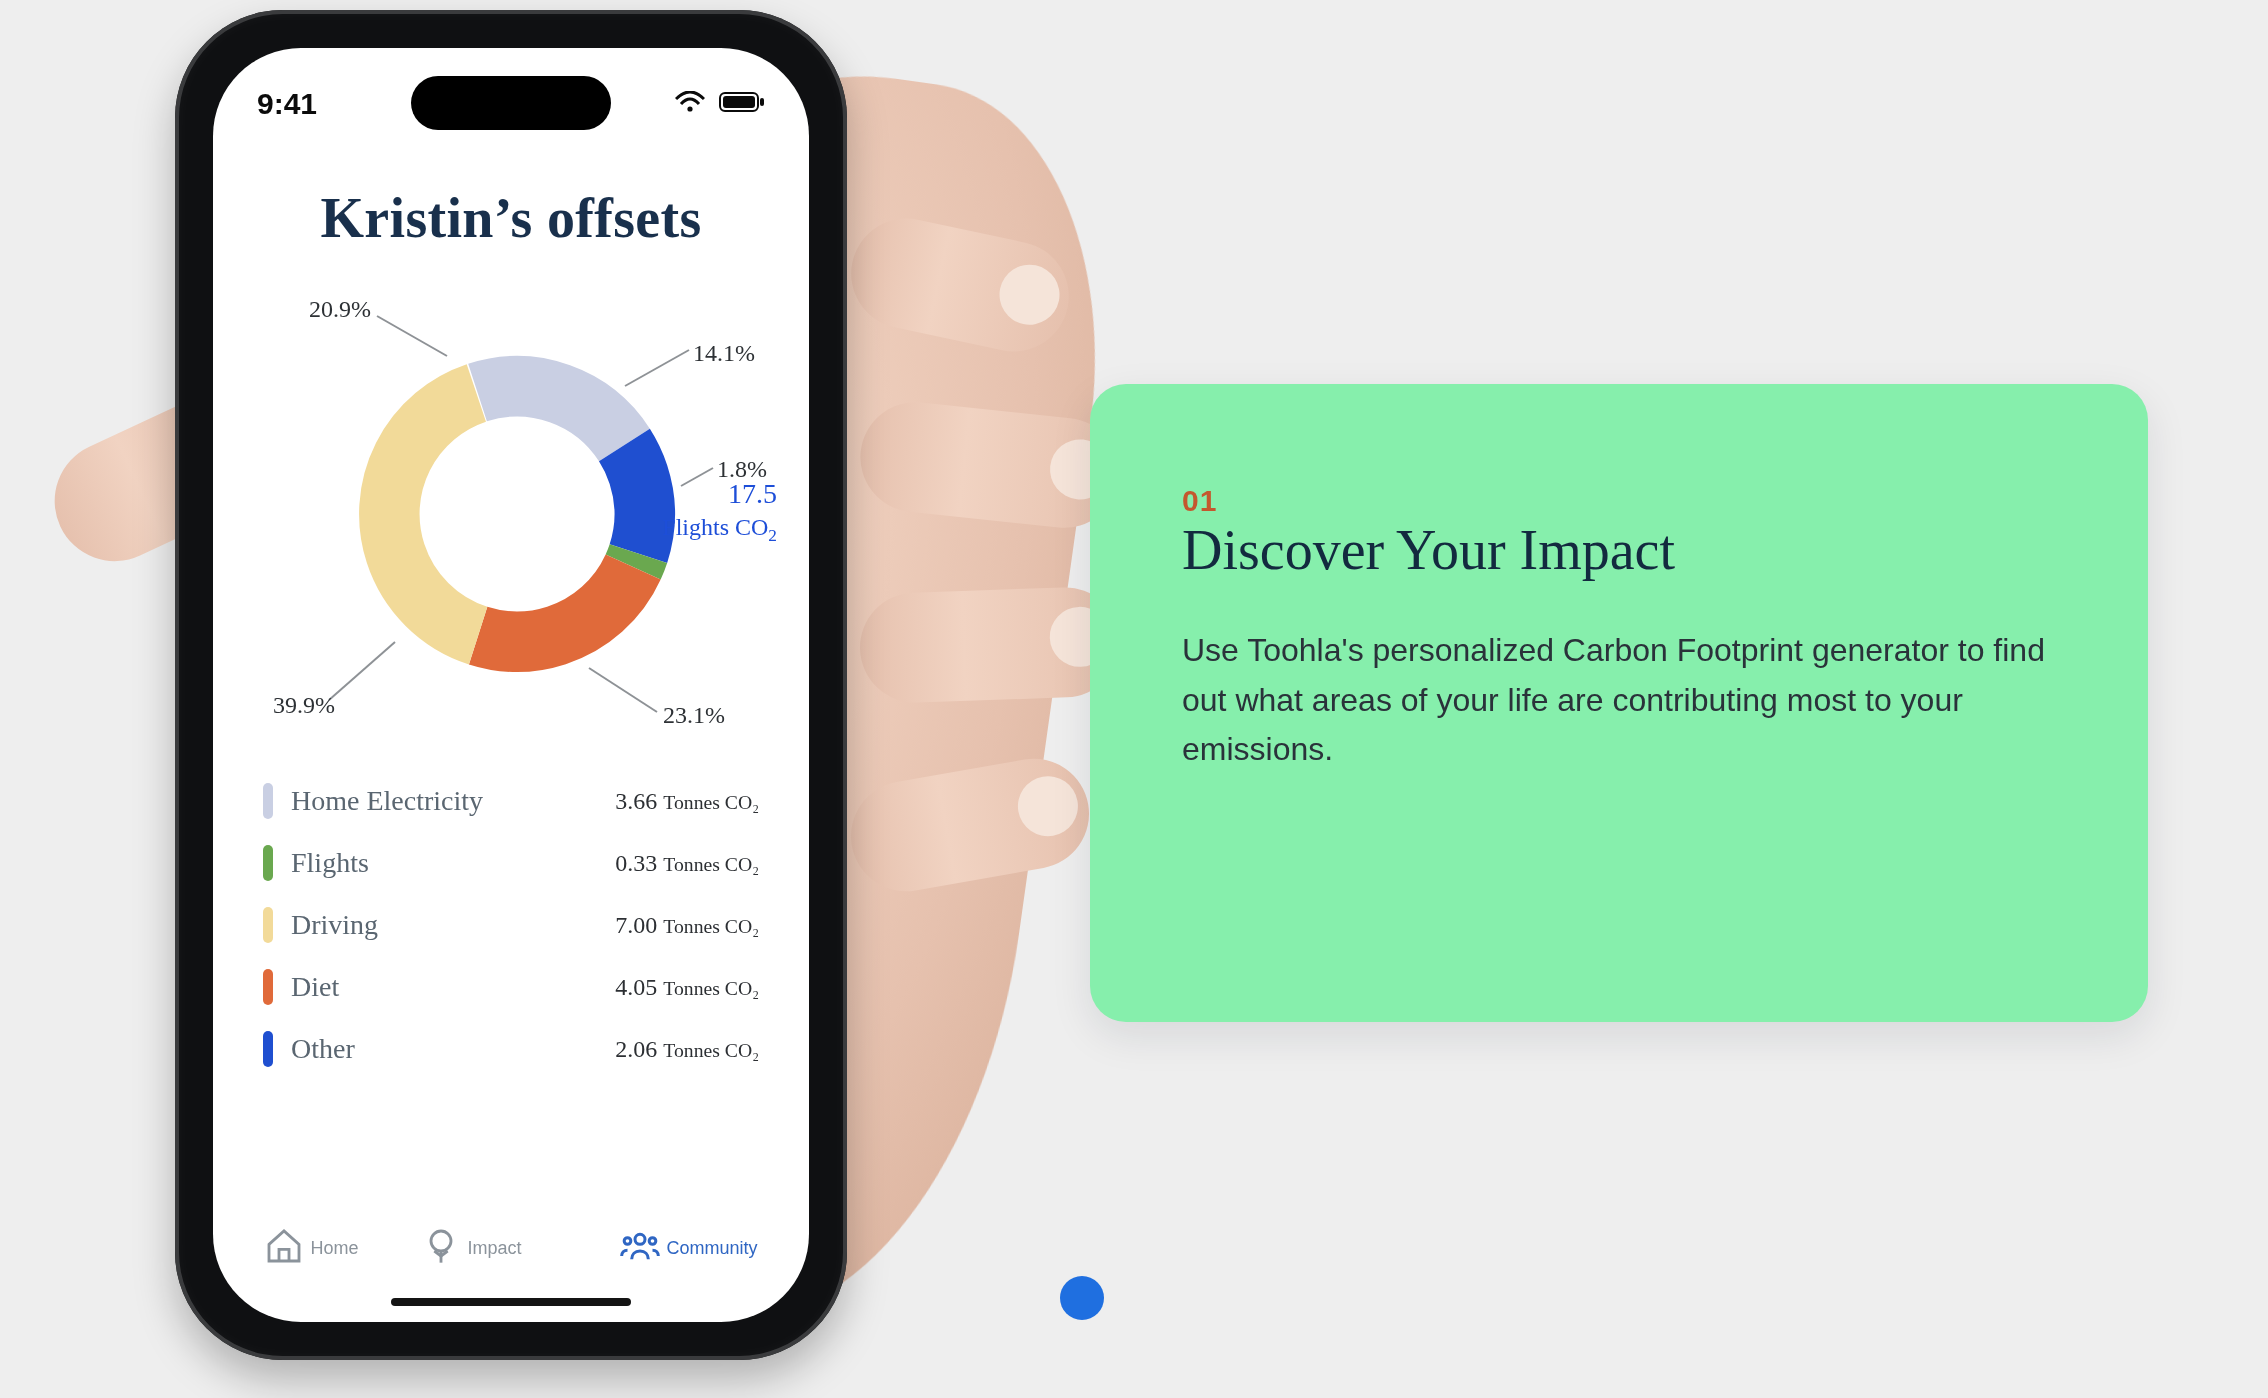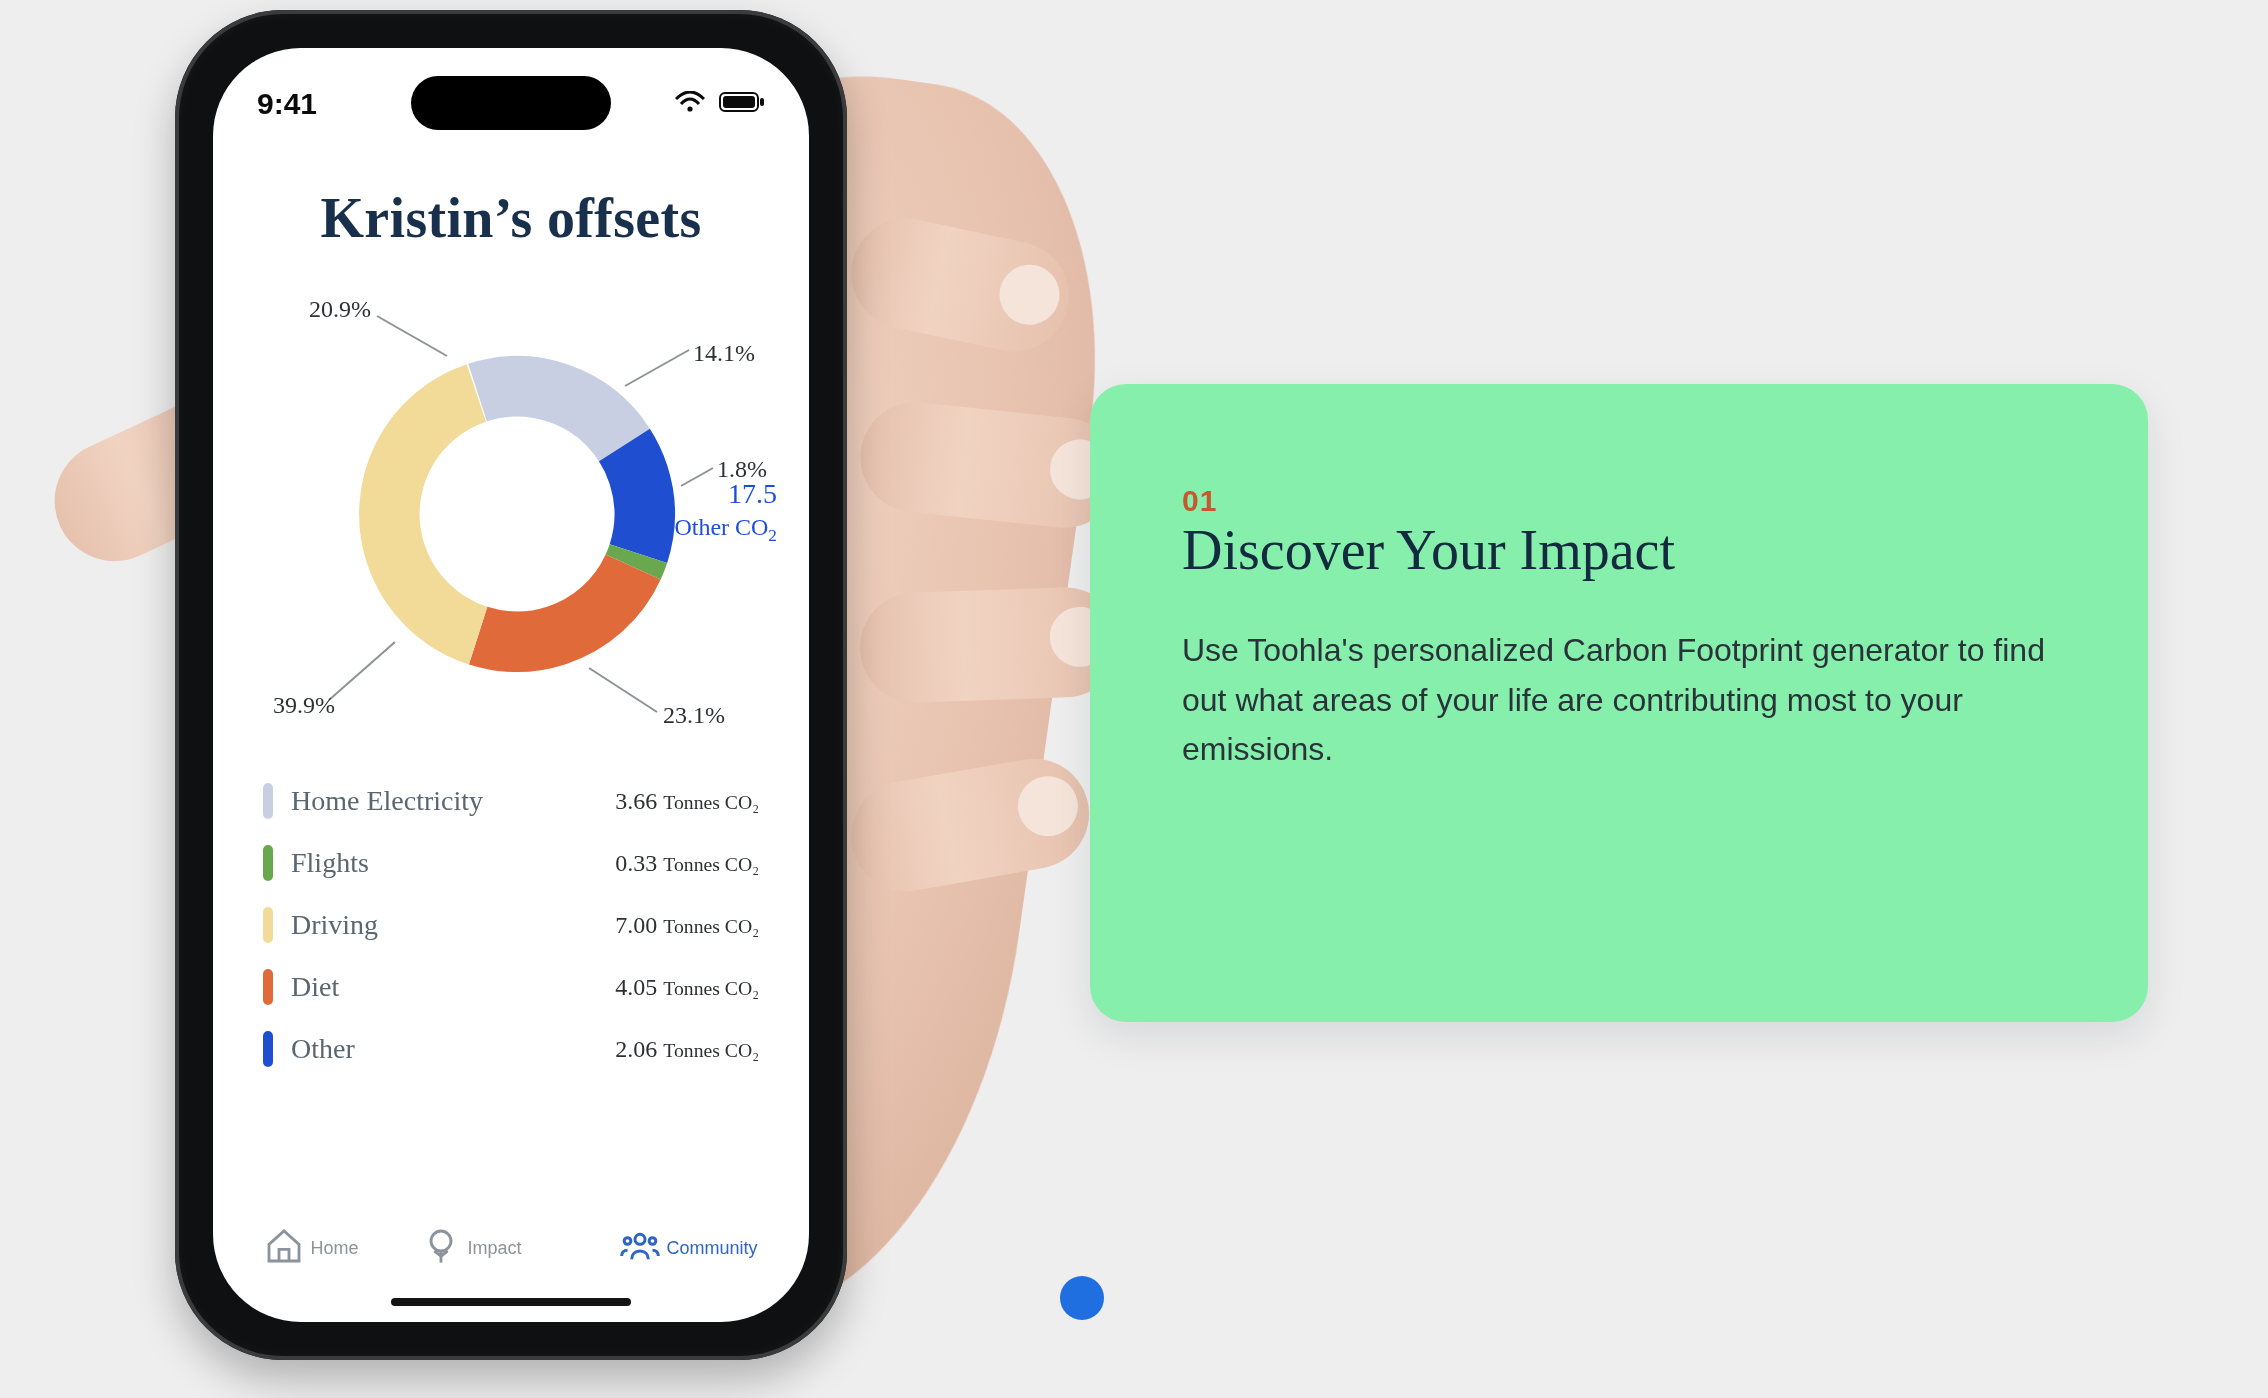--- a/index.html
+++ b/index.html
@@ -328,21 +328,21 @@
                 <circle id="arc-he" cx="50" cy="50" r="38" fill="none" stroke-width="18" stroke="#c9cfe3" stroke-dasharray="49.90105770962027 188.859983963204" stroke-dashoffset="0"></circle>
                 <circle id="arc-other" cx="50" cy="50" r="38" fill="none" stroke-width="18" stroke="#1f4fd0" stroke-dasharray="33.66530687586822 205.09573479695604" stroke-dashoffset="-49.90105770962027"></circle>
                 <circle id="arc-fl" cx="50" cy="50" r="38" fill="none" stroke-width="18" stroke="#6aa84f" stroke-dasharray="4.297698750110837 234.46334292271342" stroke-dashoffset="-83.56636458548849"></circle>
                 <circle id="arc-diet" cx="50" cy="50" r="38" fill="none" stroke-width="18" stroke="#e06a3a" stroke-dasharray="55.15380062642241 183.60724104640187" stroke-dashoffset="-87.86406333559933"></circle>
                 <circle id="arc-drv" cx="50" cy="50" r="38" fill="none" stroke-width="18" stroke="#f2da99" stroke-dasharray="95.26565562745687 143.49538604536738" stroke-dashoffset="-143.01786396202175"></circle>
               </g>
             </svg>
 
             <div class="center-text">
               <span class="center-val">17.5</span>
-              <span class="center-unit"><span>Other CO</span><span class="sub2">2</span></span>
+              <span class="center-unit"><span>Flights CO</span><span class="sub2">2</span></span>
             </div>
 
             <span class="lbl lbl-209">20.9%</span>
             <span class="lbl lbl-141">14.1%</span>
             <span class="lbl lbl-18">1.8%</span>
             <span class="lbl lbl-231">23.1%</span>
             <span class="lbl lbl-399">39.9%</span>
           </div>
 
           <div class="legend" id="legend">

